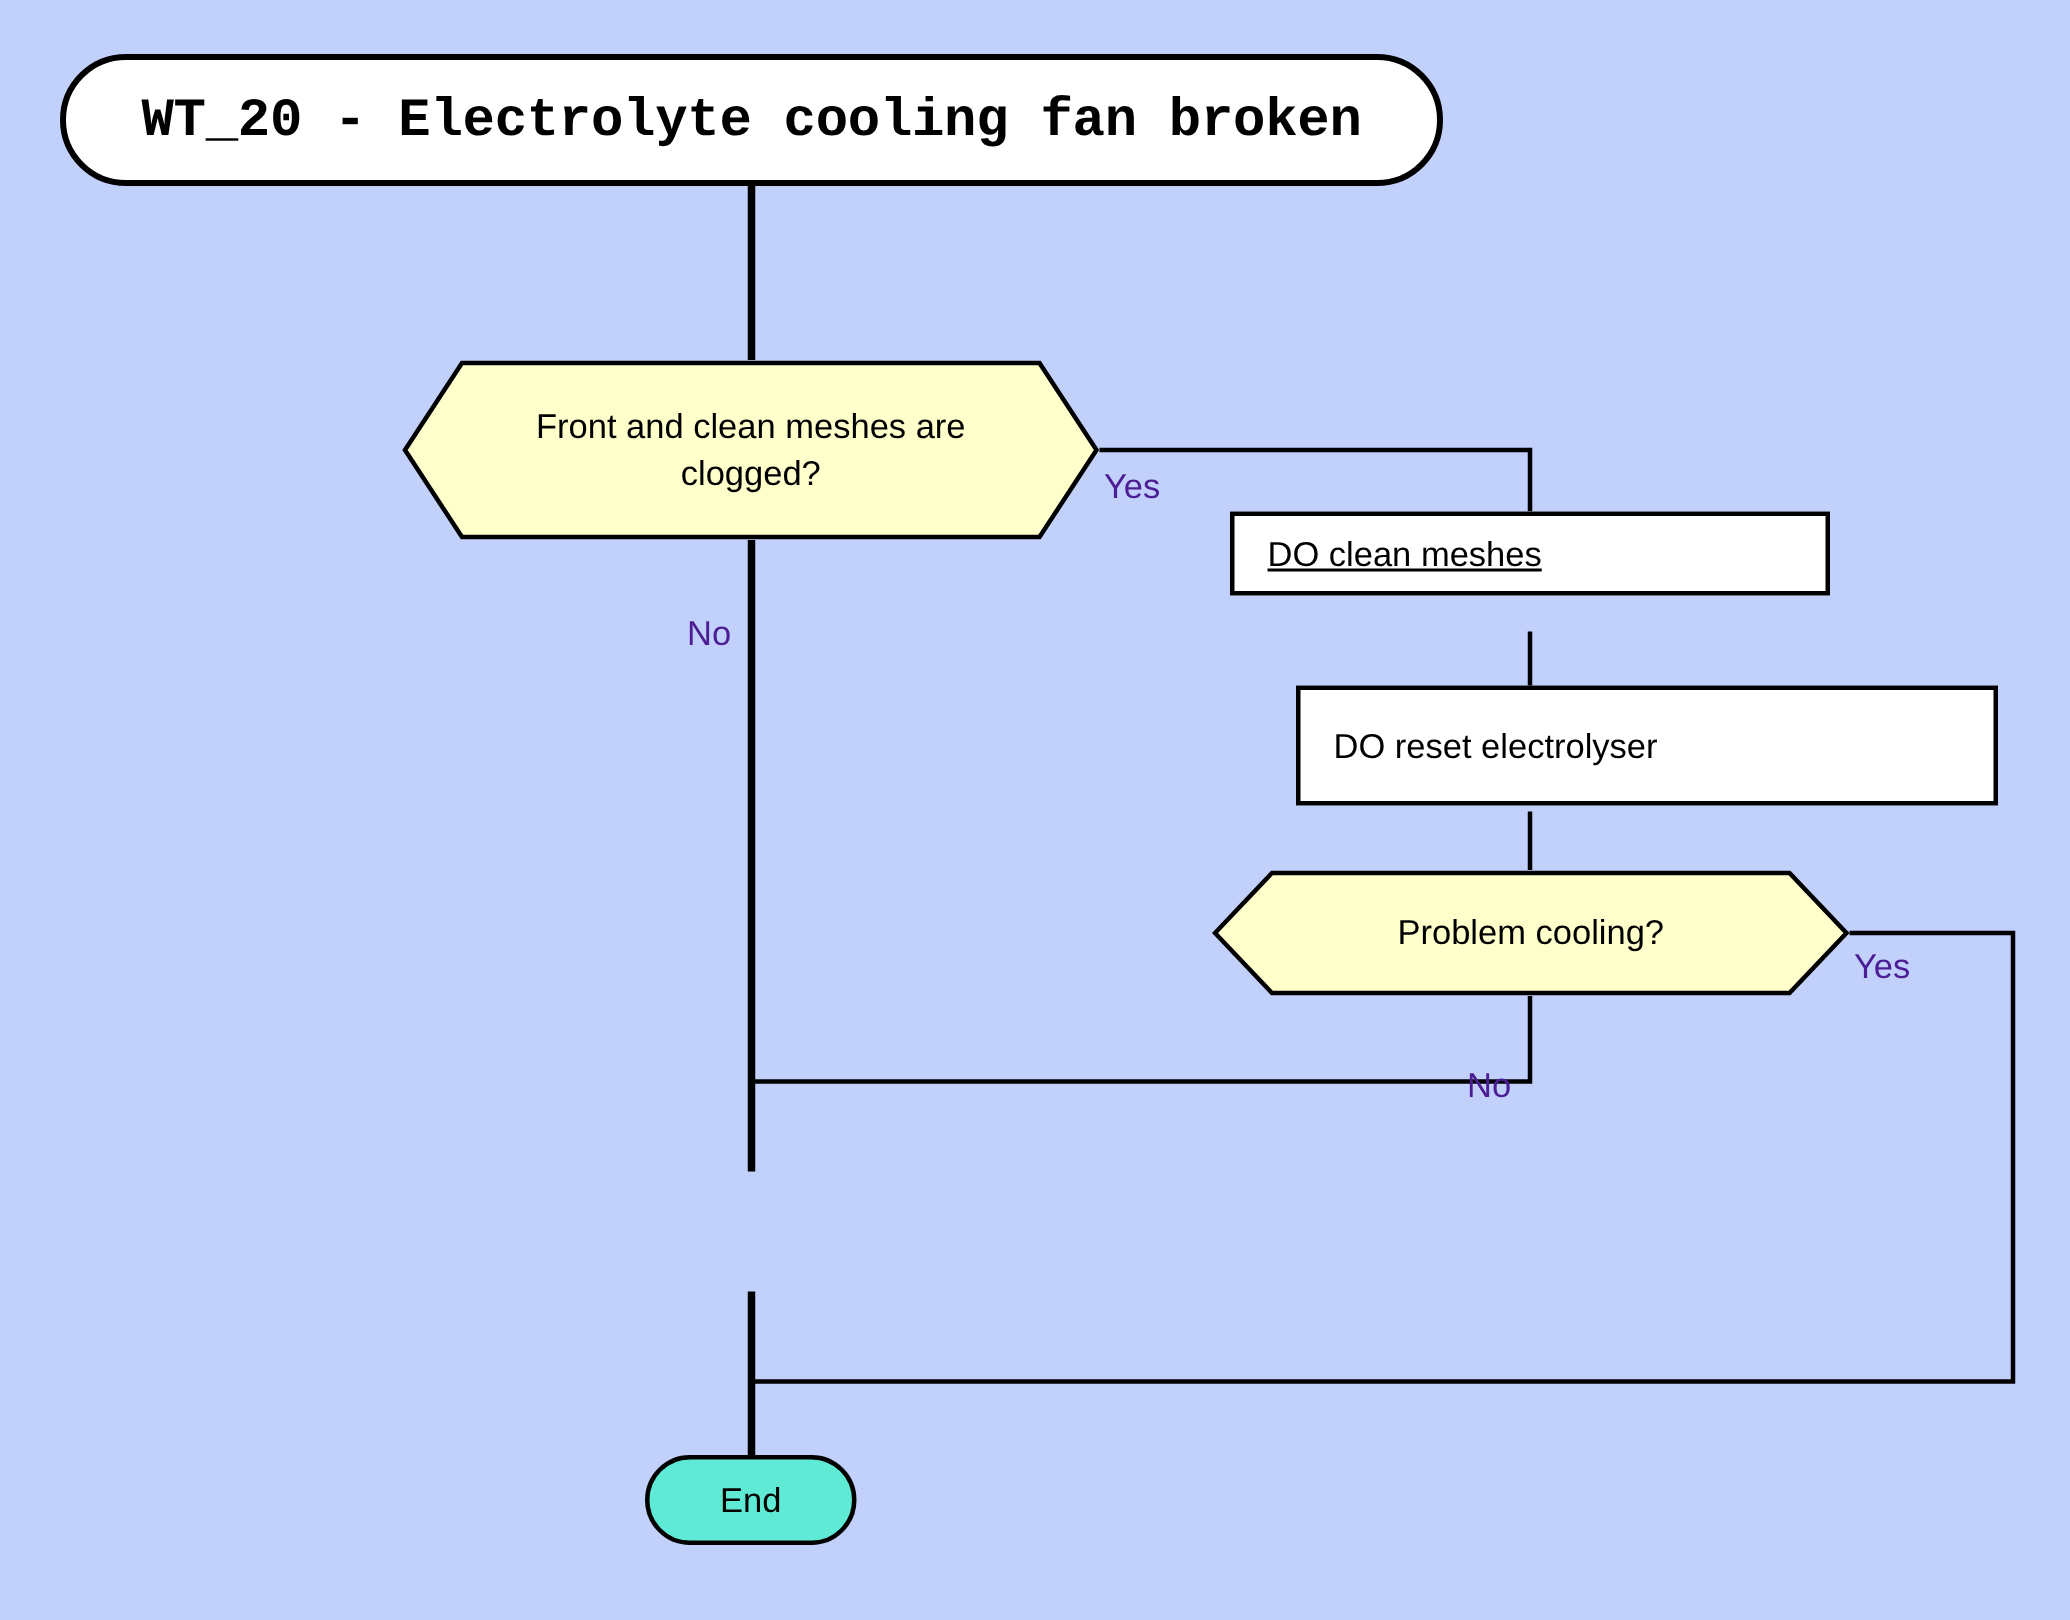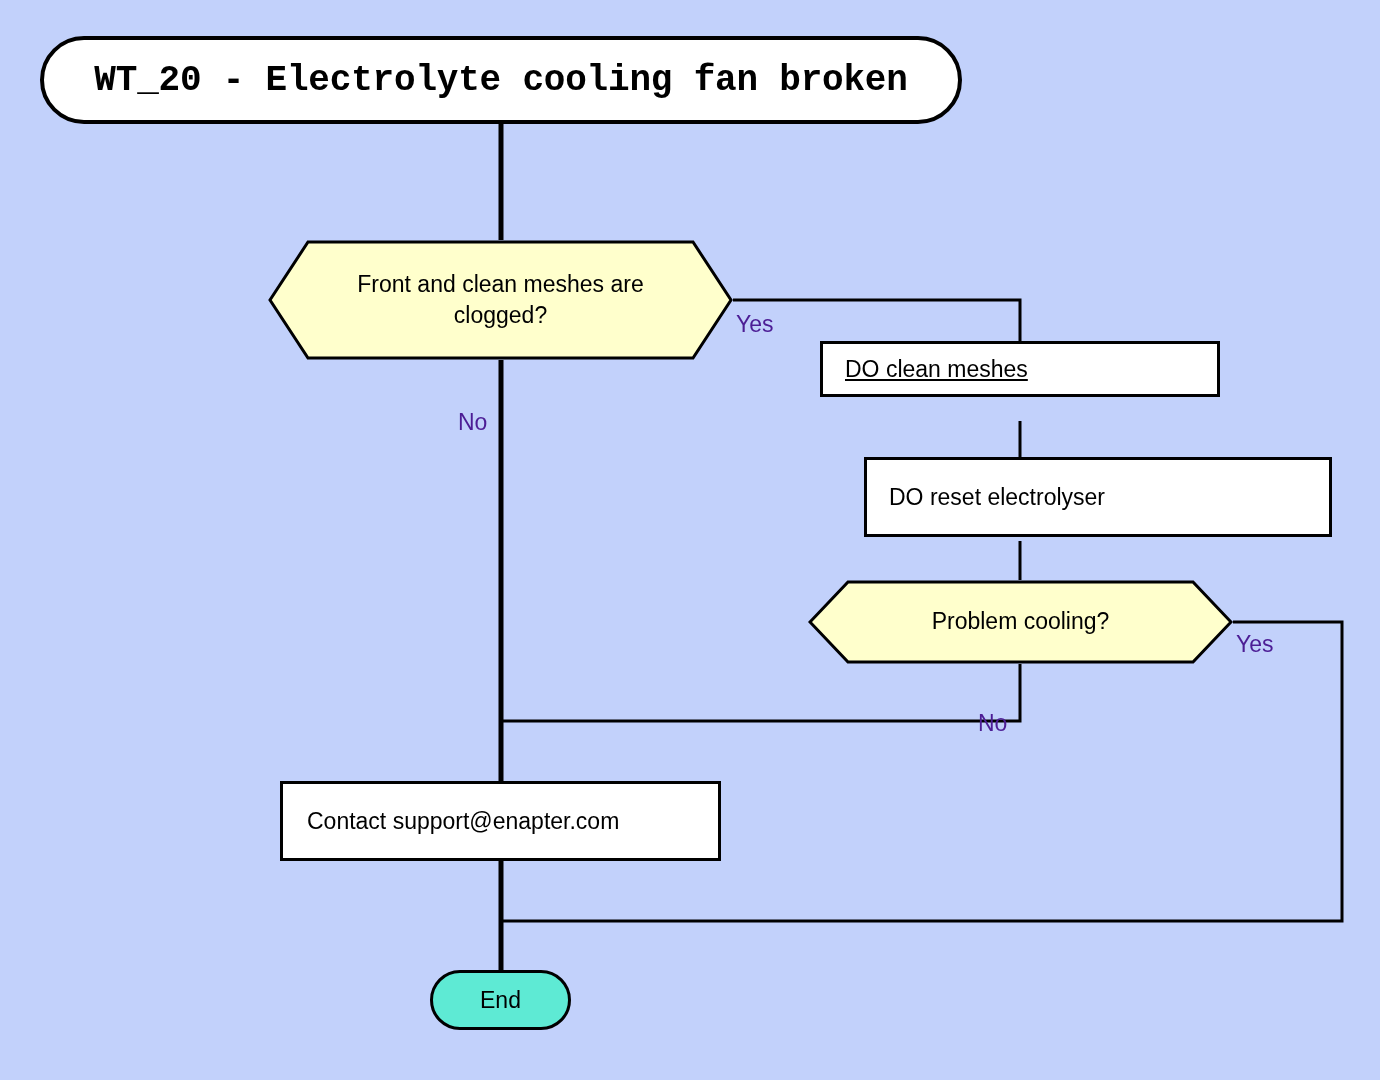--- a/index.html
+++ b/index.html
@@ -150,23 +150,20 @@
     <span>DO reset electrolyser</span>
   </div>
 
   <div class="hex-wrap hex-solved">
     <svg width="425" height="84" viewBox="0 0 425 84">
       <polygon points="40,2 385,2 423,42 385,82 40,82 2,42" fill="#ffffcc" stroke="#000000" stroke-width="3"></polygon>
     </svg>
     <div class="hex-label">Problem cooling?</div>
   </div>
 
-  <div class="node node-process node-contact">
-    <span>Contact support@enapter.com</span>
-  </div>
 
   <div class="node node-end">
     <span>End</span>
   </div>
 
   <div class="edge-label lbl-yes1">Yes</div>
   <div class="edge-label lbl-no1">No</div>
   <div class="edge-label lbl-yes2">Yes</div>
   <div class="edge-label lbl-no2">No</div>
 

